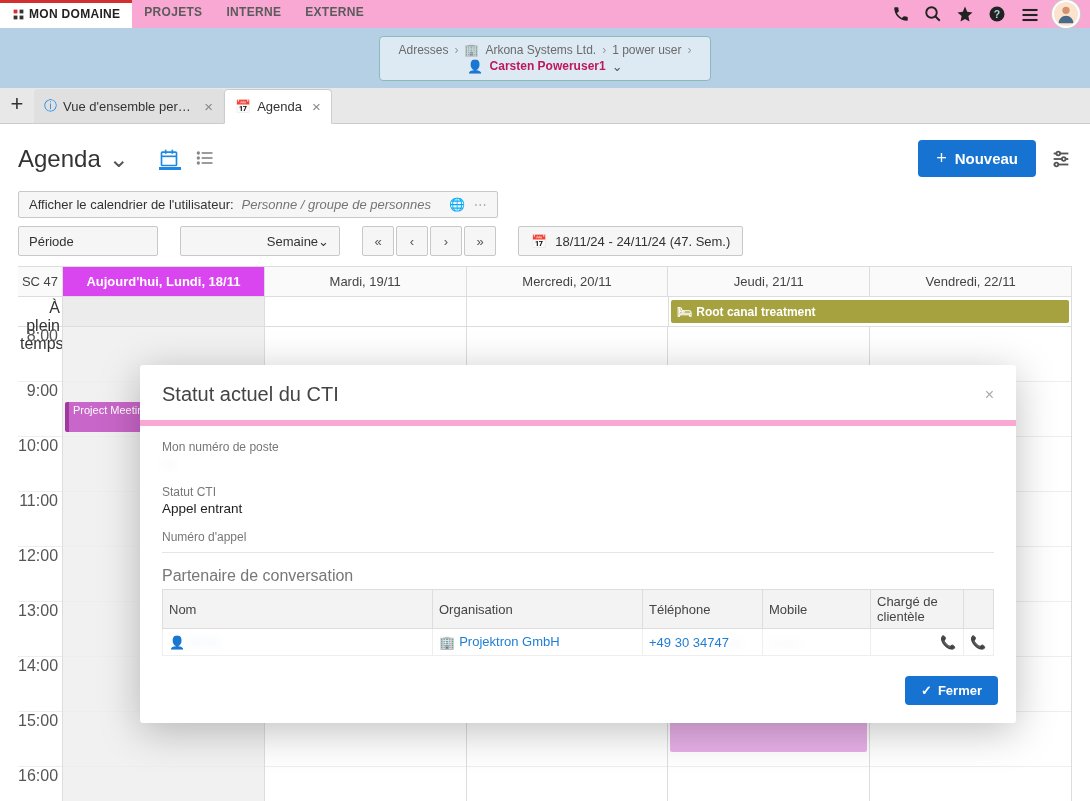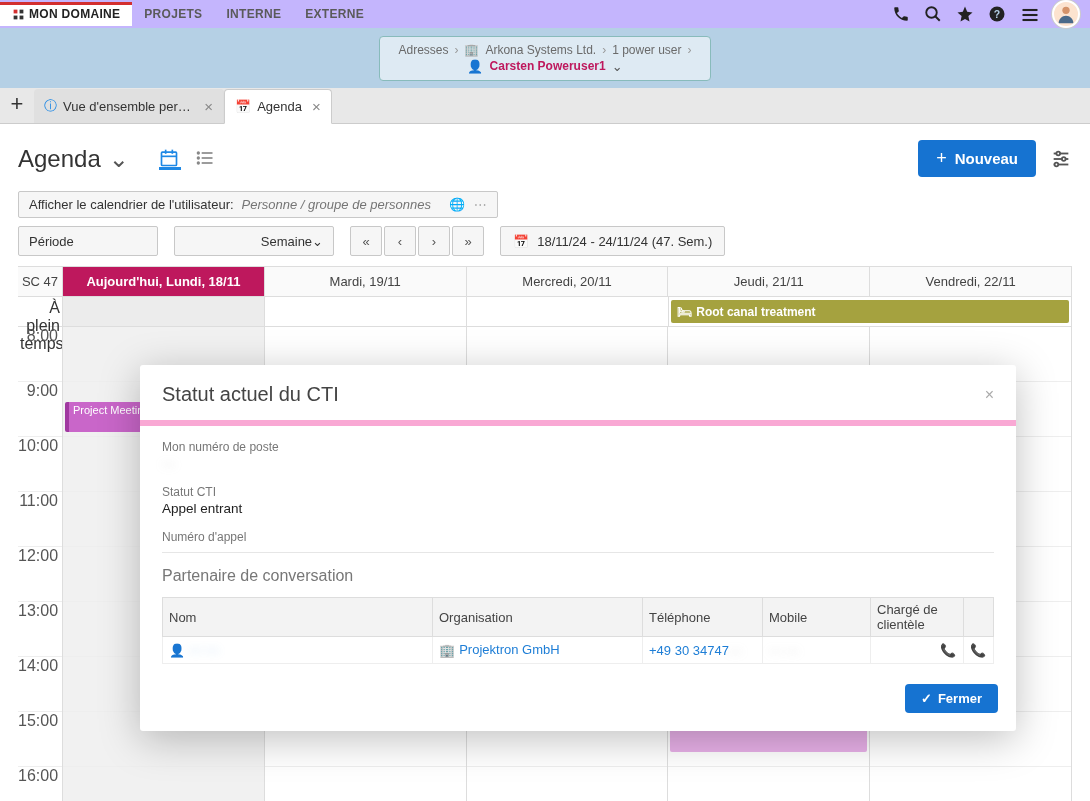--- a/index.html
+++ b/index.html
@@ -1,18 +1,18 @@
 <!DOCTYPE html>
 <html><head>
 <meta charset="utf-8">
 <style>
   * { box-sizing: border-box; margin: 0; padding: 0; }
   body { font-family: -apple-system, BlinkMacSystemFont, "Segoe UI", Arial, sans-serif; font-size: 13px; color: #333; background: #e8e8e8; width: 1090px; height: 801px; overflow: hidden; position: relative; }
   
-  .topnav { background: #c4b5fd; height: 28px; display: flex; align-items: center; }
+  .topnav { background: #f9a8d4; height: 28px; display: flex; }
   .topnav .left { display: flex; }
   .topnav .item { padding: 5px 12px; color: #5a5a5a; font-size: 12px; font-weight: 600; letter-spacing: 0.3px; cursor: pointer; }
   .topnav .item.active { background: #fff; color: #222; border-top: 3px solid #d32f2f; padding-top: 2px; display:flex; align-items:center; gap:4px;}
   .topnav .right { margin-left: auto; display: flex; align-items: center; gap: 14px; padding-right: 10px; }
   .topnav .right .icon { width: 18px; height: 18px; color: #222; cursor:pointer; }
   .avatar { width: 28px; height: 28px; border-radius: 50%; background: #fce3cf; display:flex; align-items:center; justify-content:center; overflow:hidden; border:2px solid #fff; box-shadow:0 0 0 1px #ccc; }
   .avatar svg { width:22px;height:22px;}
   
   .breadcrumb-zone { background: #b5d0e5; height: 60px; display:flex; justify-content:center; align-items:center; }
   .breadcrumb-box { background: rgba(255,255,255,0.55); border: 1px solid #8bb; border-radius: 4px; padding: 6px 18px; text-align:center; min-width:300px;}
@@ -36,33 +36,33 @@
   .view-icons .vicon{width:22px;height:22px;cursor:pointer;color:#888;}
   .view-icons .vicon.active{color:#1e88e5; border-bottom:3px solid #1e88e5; padding-bottom:6px;}
   .btn-nouveau { margin-left:auto; background:#1673d1; color:#fff; padding:8px 18px; border-radius:4px; font-size:15px; display:flex; align-items:center; gap:8px; cursor:pointer; font-weight:600;}
   .settings-ic { margin-left:14px; color:#555; cursor:pointer;}
   
   .filter-row { margin-top:14px; display:flex; gap:8px; }
   .filter-box { border:1px solid #c8c8c8; background:#f6f6f6; padding:5px 10px; display:flex; align-items:center; gap:8px; font-size:13px; border-radius:2px;}
   .filter-box input { border:none; background:transparent; font-size:13px; font-style:italic; color:#999; outline:none; width:200px;}
   .globe-ic,.dots-ic{color:#999;cursor:pointer;}
   
-  .dt-row { margin-top:8px; display:flex; gap:16px; align-items:stretch;}
+  .dt-row { margin-top:8px; display:flex; gap:22px; align-items:stretch;}
   .dt-cell { border:1px solid #c8c8c8; background:#f6f6f6; padding:6px 10px; font-size:13px; display:flex; align-items:center; border-radius:2px;}
   .dt-cell.periode{width:140px;}
   .dt-cell.sem{width:160px; justify-content:flex-end;}
   .arrow-group{display:flex; gap:2px;}
   .arrow-group .ab{border:1px solid #c8c8c8; background:#f6f6f6; width:32px; height:30px; display:flex; align-items:center; justify-content:center; cursor:pointer; border-radius:2px;color:#555;}
   .date-range{border:1px solid #c8c8c8; background:#f6f6f6; padding:6px 12px; display:flex; align-items:center; gap:8px;border-radius:2px;}
   
   .calendar { margin-top:10px; border-top:1px solid #ddd; }
   .cal-head { display:flex; height:30px; }
   .cal-head .hc { border-right:1px solid #ddd; border-bottom:1px solid #ddd; display:flex; align-items:center; justify-content:center; font-size:13px; color:#444; background:#fafafa;}
   .hc.sc{width:45px;}
-  .hc.today{background:#be185d; color:#fff; font-weight:600;}
+  .hc.today{background:#d946ef; color:#fff; font-weight:600;}
   .daycol{flex:1;}
   .allday-row{display:flex; height:30px; border-bottom:1px solid #ddd;}
   .allday-row .adlbl{width:45px; font-size:16px; text-align:right; padding:2px; border-right:1px solid #ddd;}
   .allday-row .adcell{border-right:1px solid #ddd;}
   .adcell.today{background:#ececec;}
   .evt-olive{ background:#a5a23f; color:#fff; font-size:12px; margin:3px 2px; padding:3px 6px; border-radius:2px; display:flex; align-items:center; gap:4px; font-weight:600;}
   .cal-body{display:flex; height:500px; position:relative;}
   .timecol{width:45px; border-right:1px solid #ddd;}
   .timecol .hr{height:55px; border-bottom:1px solid #eee; font-size:16px; text-align:right; padding-right:4px; color:#555;}
   .dayc{flex:1; border-right:1px solid #ddd; position:relative;}
@@ -72,21 +72,21 @@
   .evt-pink-block{position:absolute; left:2px; right:2px; background:#e8b0e8; border-radius:2px;}
   
   .modal { position:absolute; left:140px; top:365px; width:876px; background:#fff; border-radius:3px; box-shadow:0 8px 40px rgba(0,0,0,0.25); z-index:100;}
   .modal-head { padding:18px 22px 14px; border-bottom:6px solid #f9a8d4; display:flex; align-items:center;}
   .modal-head h2 { font-size:20px; font-weight:400; color:#444;}
   .modal-head .mclose{margin-left:auto; color:#aaa; font-size:16px; cursor:pointer;}
   .modal-body{padding:14px 22px 8px;}
   .fld-lbl{font-size:12px; color:#777; margin-bottom:2px;}
   .fld-val{font-size:13.5px; color:#222; margin-bottom:14px;}
   .blur{filter:blur(4px); color:#999;}
-  .sect-title{font-size:16px; color:#777; margin-top:8px; padding-top:14px; border-top:1px solid #e6e6e6; margin-bottom:12px;}
+  .sect-title{font-size:16px; color:#777; margin-top:8px; padding-top:14px; border-top:1px solid #e6e6e6; margin-bottom:4px;}
   .ptable{width:100%; border-collapse:collapse; font-size:13px;}
   .ptable th{background:#f3f3f3; border:1px solid #ddd; padding:4px 6px; text-align:left; font-weight:400; color:#444;}
   .ptable td{border:1px solid #eee; padding:5px 6px;}
   .lnk{color:#1e7ed6; cursor:pointer;}
   .pic{display:inline-flex;vertical-align:middle;margin-right:4px;}
   .modal-foot{padding:12px 18px 18px; display:flex; justify-content:flex-end;}
   .btn-fermer{background:#1673d1; color:#fff; padding:7px 16px; border-radius:4px; cursor:pointer; display:flex; align-items:center; gap:6px; font-weight:600;}
   
   svg { display:block; }
 </style>

